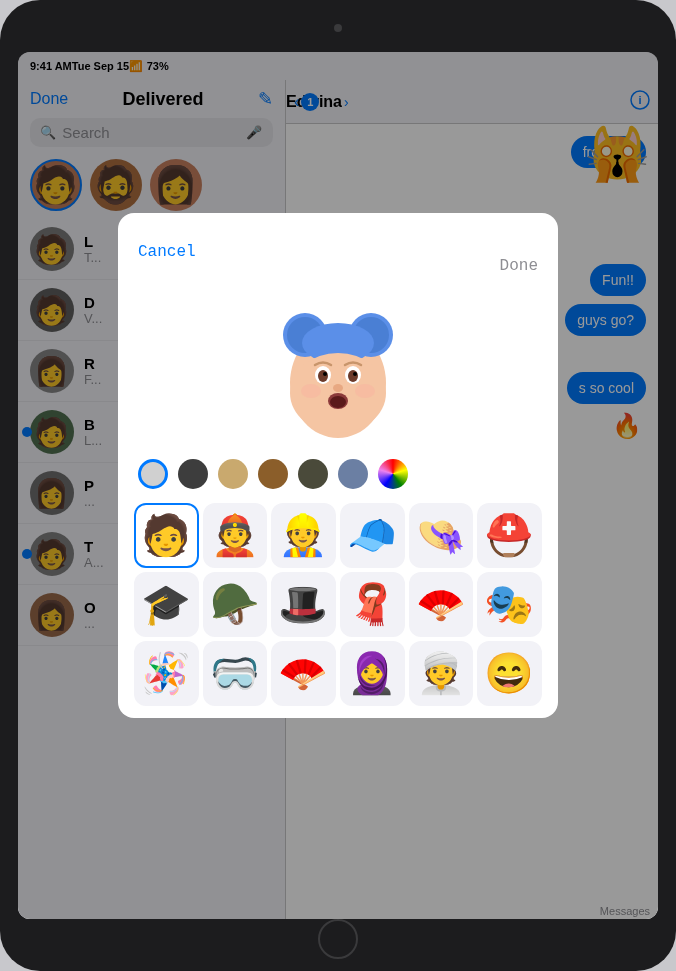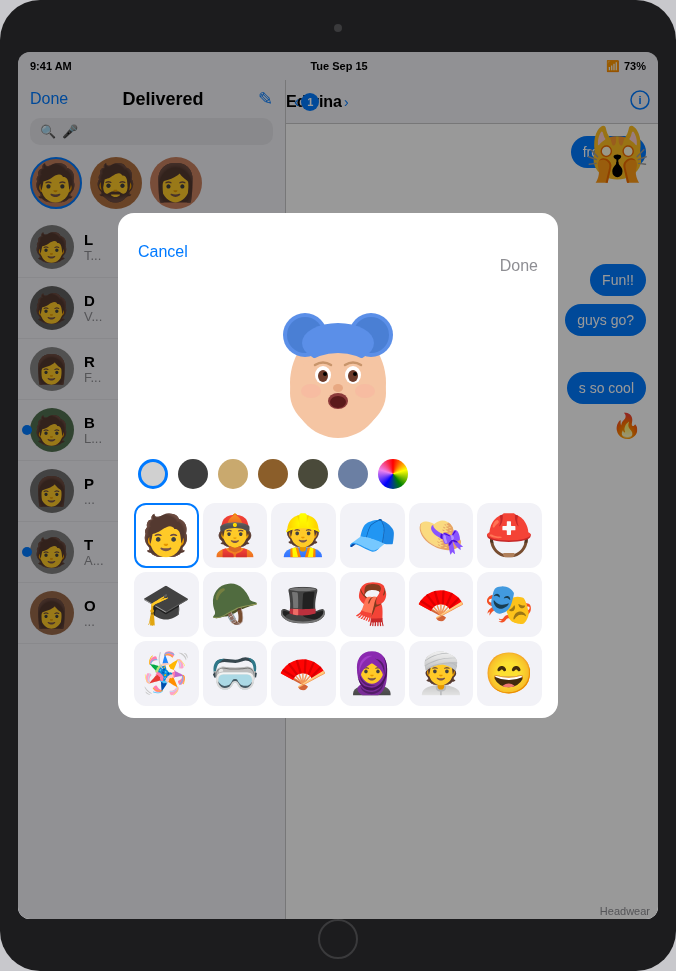--- a/index.html
+++ b/index.html
@@ -56,21 +56,21 @@
       border: 2px solid #3a3a3c;
       border-radius: 50%;
     }
 
     
     .status-bar {
       height: 28px;
       background: transparent;
       display: flex;
       align-items: center;
-      justify-content: space-between;
+      justify-content: flex-start;
       padding: 0 12px;
       position: absolute;
       top: 0;
       left: 0;
       right: 0;
       z-index: 10;
     }
     .status-time {
       font-size: 11px;
       font-weight: 600;
@@ -309,20 +309,21 @@
       overflow: hidden;
       position: relative;
       margin-top: -40px;
     }
 
     .modal-header {
       display: flex;
       justify-content: space-between;
       align-items: center;
       padding: 16px 20px 0;
+      font-family: Liberation Mono, monospace;
     }
     .modal-cancel {
       font-size: 16px;
       color: #007aff;
     }
     .modal-done {
       font-size: 16px;
       color: #8e8e93;
       margin-top: 28px;
     }
@@ -424,20 +425,21 @@
 
       <div class="sidebar">
         <div class="sidebar-header">
           <span class="sidebar-edit">Done</span>
           <span class="sidebar-title">Delivered</span>
           <span class="sidebar-compose">✎</span>
         </div>
 
         <div class="search-bar">
           <span class="search-bar-icon">🔍</span>
+          <span class="search-bar-text">Search</span>
           <span class="search-bar-mic">🎤</span>
         </div>
 
         <div class="recent-contacts">
           <div class="contact-avatar" style="background:#c17d5a; border:2px solid #007aff;">
 
             <span style="font-size:36px;">🧑</span>
           </div>
           <div class="contact-avatar" style="background:#b07040;">
             <span style="font-size:36px;">🧔</span>
@@ -538,21 +540,21 @@
           <div class="message-bubble sent">from the</div>
           <div style="height:80px;"></div>
           <div class="message-bubble sent">Fun!!</div>
           <div class="message-bubble sent">guys go?</div>
           <div style="height:20px;"></div>
           <div class="message-bubble sent">s so cool</div>
           <div style="text-align:right; padding-right:4px;">
             <span style="font-size:24px;">🔥</span>
           </div>
         </div>
-        <div class="delivered-text">Headwear</div>
+        <div class="delivered-text">Messages</div>
       </div>
     </div>
 
     <div class="modal-overlay">
       <div class="modal">
 
         <div class="modal-header">
           <span class="modal-cancel">Cancel</span>
           <span class="modal-done">Done</span>
         </div>

